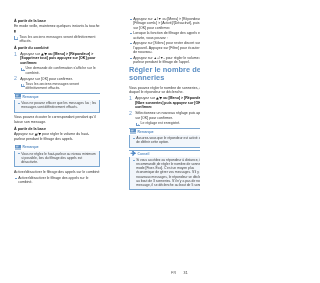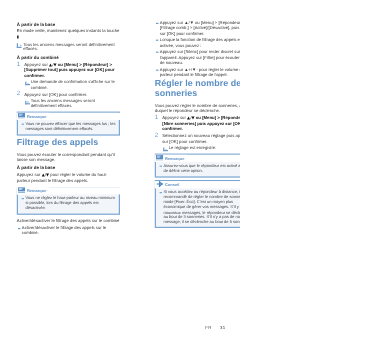--- a/index.html
+++ b/index.html
@@ -145,21 +145,20 @@
           <span class="lbl">Remarque</span>
         </div>
       </div>
       <div class="box-bd">
         <ul>
           <li>Vous ne pouvez effacer que les messages lus ; les messages sont définitivement effacés.</li>
         </ul>
       </div>
     </div>
 
-    <h2 class="sect">Filtrage des appels</h2>
     <p class="body">Vous pouvez écouter le correspondant pendant qu'il laisse son message.</p>
 
     <h3 class="sub">À partir de la base</h3>
     <p class="body">
       <span>Appuyez sur</span>
       <span class="gl">▲</span><span class="gl">/</span><span class="gl">▼</span>
       <span>pour régler le volume du haut-parleur pendant le filtrage des appels.</span>
     </p>
 
     <div class="box">

